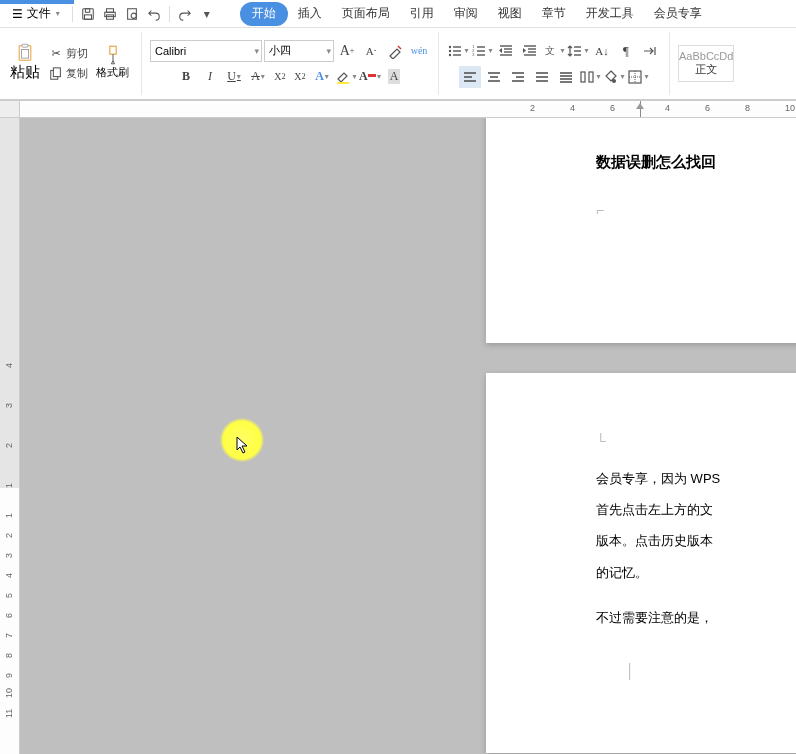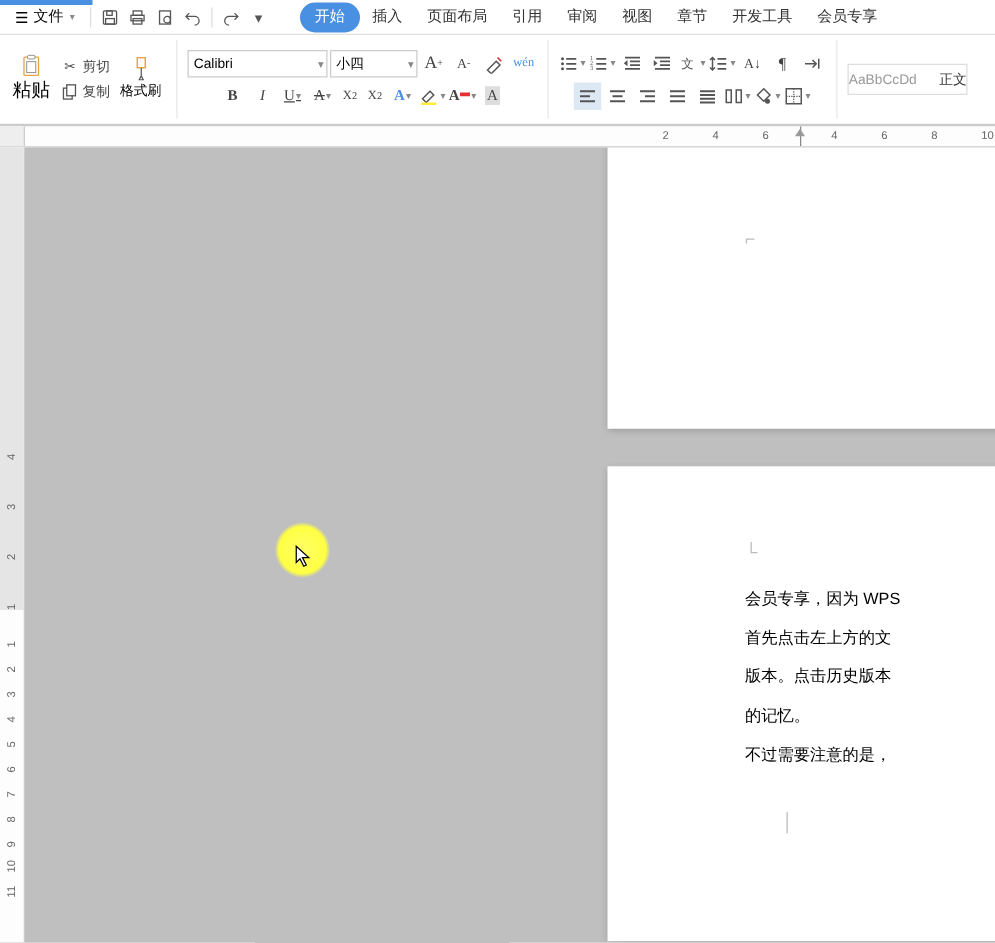--- a/index.html
+++ b/index.html
@@ -18,21 +18,21 @@
   .rcol { display: flex; flex-direction: column; gap: 2px; align-items: center; }
   .rrow { display: flex; align-items: center; gap: 2px; }
   .paste-big { display: flex; flex-direction: column; align-items: center; gap: 2px; cursor: pointer; padding: 2px 4px; }
   .small-btn { display: flex; align-items: center; gap: 2px; font-size: 11px; color: #444; cursor: pointer; padding: 1px 2px; }
   .icon-sm { width: 16px; height: 16px; display: inline-flex; align-items: center; justify-content: center; }
   .combo { height: 22px; border: 1px solid #ccc; display: flex; align-items: center; padding: 0 4px; font-size: 11px; background: #fff; position: relative; }
   .combo .arrow { position: absolute; right: 2px; color: #888; font-size: 9px; }
   .fmt-btn { width: 22px; height: 22px; display: flex; align-items: center; justify-content: center; cursor: pointer; font-family: "Times New Roman", serif; color: #444; }
   .fmt-btn.small { width: 18px; font-size: 10px; }
   .dd { font-size: 8px; color: #888; margin-left: 1px; }
-  .style-box { border: 1px solid #ddd; padding: 4px 0; display: flex; flex-direction: row; align-items: center; gap: 18px; cursor: pointer; }
+  .style-box { border: 1px solid #ddd; padding: 4px 0; display: flex; flex-direction: column; align-items: center; gap: 0; cursor: pointer; }
   .style-preview { font-size: 11px; color: #999; }
   .style-name { font-size: 11px; color: #333; }
   .ruler-h { height: 18px; background: #fdfdfd; border-top: 1px solid #ccc; border-bottom: 1px solid #ccc; position: relative; font-size: 9px; color: #666; overflow: hidden; }
   .ruler-h .mark { position: absolute; top: 2px; }
   .content { display: flex; height: calc(754px - 28px - 72px - 18px); }
   .ruler-v { width: 20px; background: #fdfdfd; border-right: 1px solid #ccc; position: relative; font-size: 9px; color: #666; }
   .ruler-v .mark { position: absolute; left: 4px; transform: rotate(-90deg); transform-origin: left top; }
   .ruler-v .shade { background: #e5e5e5; position: absolute; left: 0; width: 100%; }
   .canvas { flex: 1; background: #bfbfbf; position: relative; overflow: hidden; }
   .pages { position: absolute; right: -20px; top: -5px; width: 330px; }
@@ -381,29 +381,30 @@
     <span class="mark" style="top:520px">7</span>
     <span class="mark" style="top:540px">8</span>
     <span class="mark" style="top:560px">9</span>
     <span class="mark" style="top:580px">10</span>
     <span class="mark" style="top:600px">11</span>
   </div>
 
   <div class="canvas">
     <div class="pages">
       <div class="page">
+        <h3>数据误删怎么找回</h3>
         <div style="margin-top:30px"><span class="bracket">⌐</span></div>
       </div>
       <div class="page page2">
         <div style="position:absolute;top:60px;left:110px"><span class="bracket">└</span></div>
         <p>会员专享，因为 WPS</p>
         <p>首先点击左上方的文</p>
         <p>版本。点击历史版本</p>
         <p>的记忆。</p>
-        <p style="">不过需要注意的是，</p>
+        <p style="margin-top:14px">不过需要注意的是，</p>
         <div style="margin-top:30px;margin-left:30px"><span class="bracket">│</span></div>
       </div>
     </div>
 
     <div class="highlight"></div>
     <div class="cursor-arrow">
       <svg width="16" height="20" viewBox="0 0 16 20">
           <path d="M1 1 L1 14 L4 11 L7 17 L9 16 L6 10 L11 10 Z" fill="#fff" stroke="#000" stroke-width="1"></path>
         </svg>
     </div>

